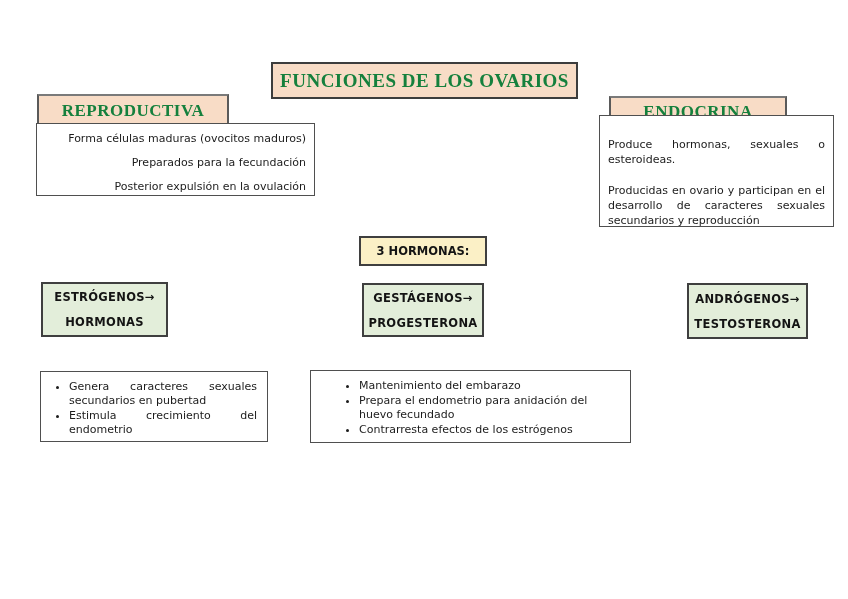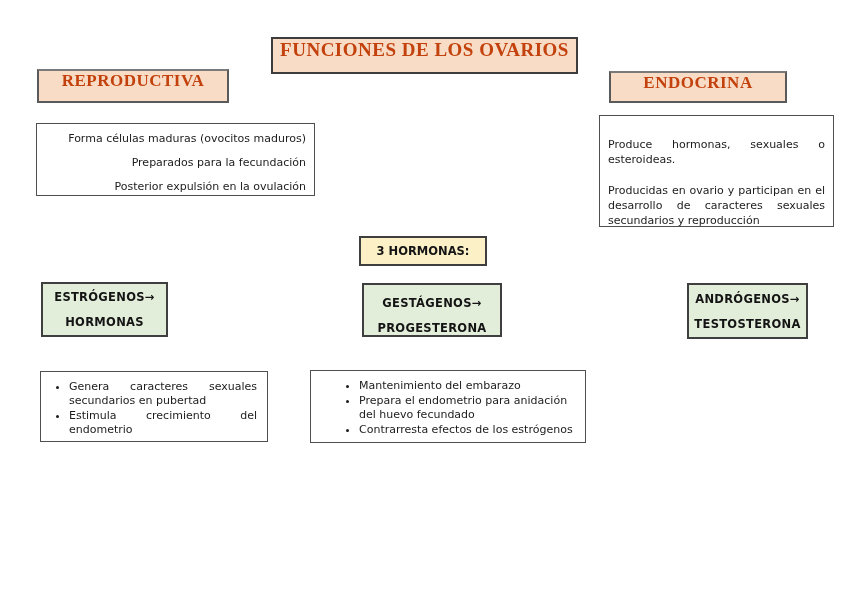--- a/index.html
+++ b/index.html
@@ -8,23 +8,23 @@
     font-family:"DejaVu Sans","Liberation Sans",sans-serif;
     color:#1c1c1c; overflow:hidden;
   }
   .box { position:absolute; box-sizing:border-box; }
 
   
   .heading-box {
     background:var(--peach,#f8dcc6);
     border:2px solid #5a5a5a;
     border-top-color:#7a7a7a;
-    display:flex; justify-content:center;
+    display:flex; align-items:center; justify-content:center;
     font-family:"Liberation Serif","DejaVu Serif",serif;
-    font-weight:700; letter-spacing:0.5px; color:#c2410c;
+    font-weight:700; letter-spacing:0.5px; color:#15803d;margin-top:25px;
   }
   .title-box   { left:271px; top:37px;  width:307px; height:37px; font-size:19px; border-color:#3d3d3d; }
   .repro-head  { left:37px;  top:69px;  width:192px; height:34px; font-size:17px; }
   .endo-head   { left:609px; top:71px;  width:178px; height:32px; font-size:17px; }
 
   
   .text-box {
     background:#ffffff; border:1px solid #4f4f4f;
     font-size:11px; line-height:13px; padding:8px 8px 4px 8px;text-align:right;
   }
@@ -42,27 +42,27 @@
   }
 
   
   .hormone-box {
     background:var(--green,#e3eeda); border:2px solid #3f3f3f;
     display:flex; flex-direction:column; align-items:center; justify-content:center;
     gap:11px; font-weight:700; font-size:11.5px; letter-spacing:0.3px; color:#141414;
     text-align:center;
   }
   .estro-box { left:41px;  top:282px; width:127px; height:55px; }
-  .gesta-box { left:362px; top:283px; width:140px; height:54px;justify-content:flex-end; }
+  .gesta-box { left:362px; top:283px; width:122px; height:54px; }
   .andro-box { left:687px; top:283px; width:121px; height:56px; }
 
   
   .bullet-box { background:#fff; border:1px solid #4f4f4f; font-size:11px; line-height:14px; }
   .estro-detail { left:40px;  top:371px; width:228px; height:71px; }
-  .gesta-detail { left:310px; top:370px; width:276px; height:73px; }
+  .gesta-detail { left:310px; top:370px; width:321px; height:73px; }
   .bullet-box ul { margin:8px 0 0 0; padding:0 10px 0 28px; list-style:disc; }
   .gesta-detail ul { padding-left:48px; }
   .estro-detail li { text-align:justify; margin-bottom:1px; }
   .gesta-detail li { margin-bottom:1px; }
 </style>
 </head>
 <body>
 
 <div class="canvas">
 

